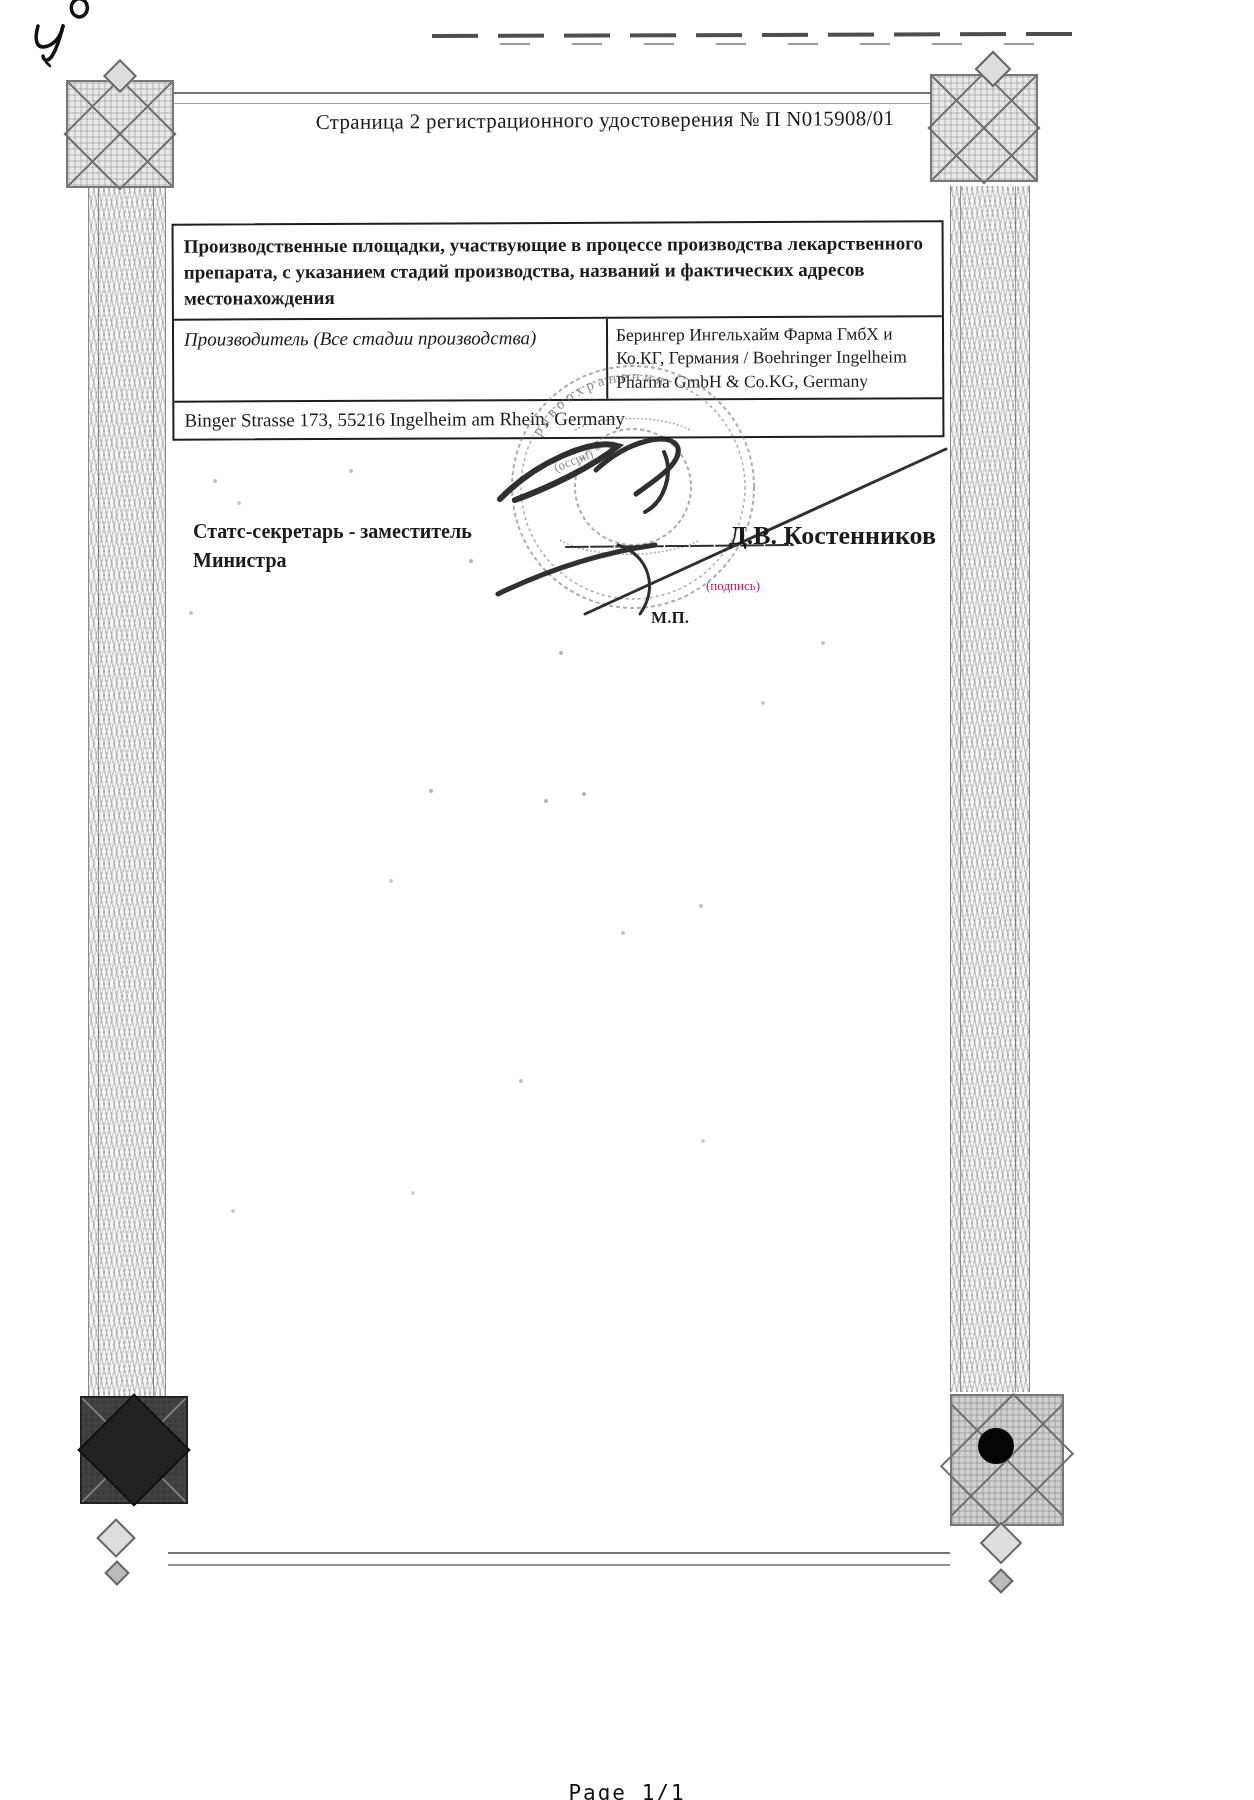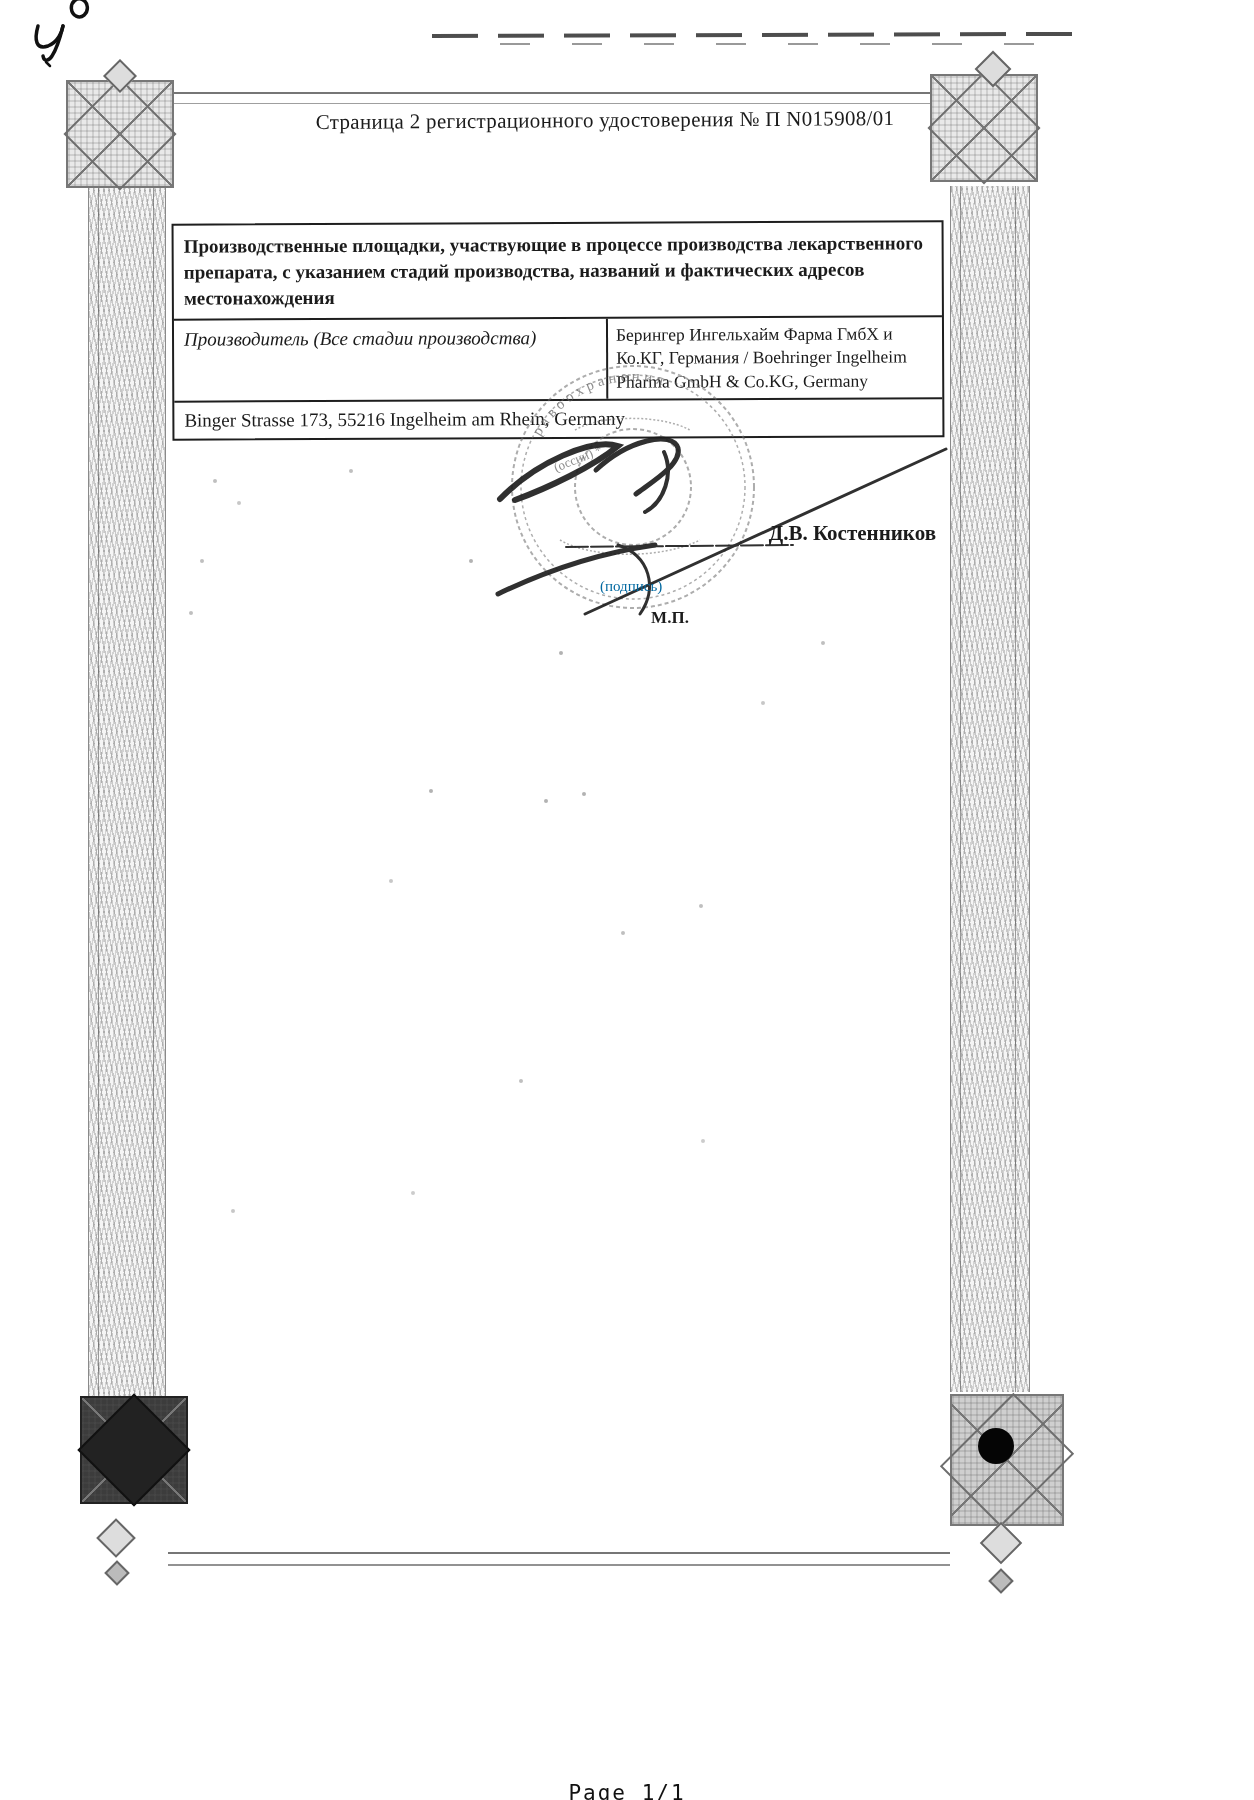--- a/index.html
+++ b/index.html
@@ -68,22 +68,22 @@
     transform:rotate(-.25deg);background:rgba(255,255,255,.6);}
   .t-head{padding:8px 10px 6px 10px;font-weight:bold;font-size:19px;line-height:1.38;
     border-bottom:2px solid #1e1e1e;}
   .t-mid{display:flex;align-items:stretch;border-bottom:2px solid #1e1e1e;}
   .t-producer{width:434px;padding:8px 10px;font-style:italic;font-size:19px;box-sizing:border-box;
     border-right:2px solid #1e1e1e;}
   .t-value{flex:1;padding:5px 8px;font-size:17.5px;line-height:1.34;}
   .t-address{padding:7px 10px;font-size:19px;}
 
   .sig-title{position:absolute;left:193px;top:517px;font-weight:bold;font-size:20px;line-height:1.45;}
-  .signer{position:absolute;left:660px;top:521px;width:276px;text-align:right;font-weight:bold;font-size:21px;}
-  .sig-caption{position:absolute;left:600px;top:578px;width:160px;text-align:left;font-size:15px;color:#0369a1;}
+  .signer{position:absolute;left:660px;top:521px;width:276px;text-align:right;font-weight:bold;font-size:26px;}
+  .sig-caption{position:absolute;left:600px;top:578px;width:160px;text-align:right;font-size:13px;color:#be185d;}
   .seal-mark{position:absolute;left:630px;top:608px;width:80px;text-align:center;font-size:17px;font-weight:bold;}
 
   .footer{position:absolute;left:0;top:1781px;width:1254px;text-align:center;
     font-family:"DejaVu Sans Mono", monospace;font-size:21px;letter-spacing:2px;color:#111;}
 
   svg{position:absolute;left:0;top:0;overflow:visible;}
   .svg-layer{pointer-events:none;}
 </style>
 </head>
 <body>
@@ -155,19 +155,23 @@
       <path d="M 500 499 C 536 462 592 438 618 446 C 594 466 548 488 515 500" stroke-width="6"></path>
       <path d="M 596 470 C 628 440 672 430 678 448 C 682 464 652 482 636 494" stroke-width="5"></path>
       <path d="M 664 452 C 674 474 664 502 645 512" stroke-width="4"></path>
       <path d="M 585 614 L 946 449" stroke-width="3"></path>
       <path d="M 498 594 C 556 566 606 552 655 545" stroke-width="5"></path>
       <path d="M 618 545 C 650 556 658 588 640 614" stroke-width="3"></path>
       <path d="M 566 547 L 793 545" stroke-width="2" stroke-dasharray="22 3"></path>
     </g>
   </svg>
 
+  <div class="sig-title">
+    <div>Статс-секретарь - заместитель</div>
+    <div>Министра</div>
+  </div>
   <div class="signer">Д.В. Костенников</div>
   <div class="sig-caption">(подпись)</div>
   <div class="seal-mark">М.П.</div>
 
   <div class="footer">Page 1/1</div>
 
 </div>
 
 </body></html>

